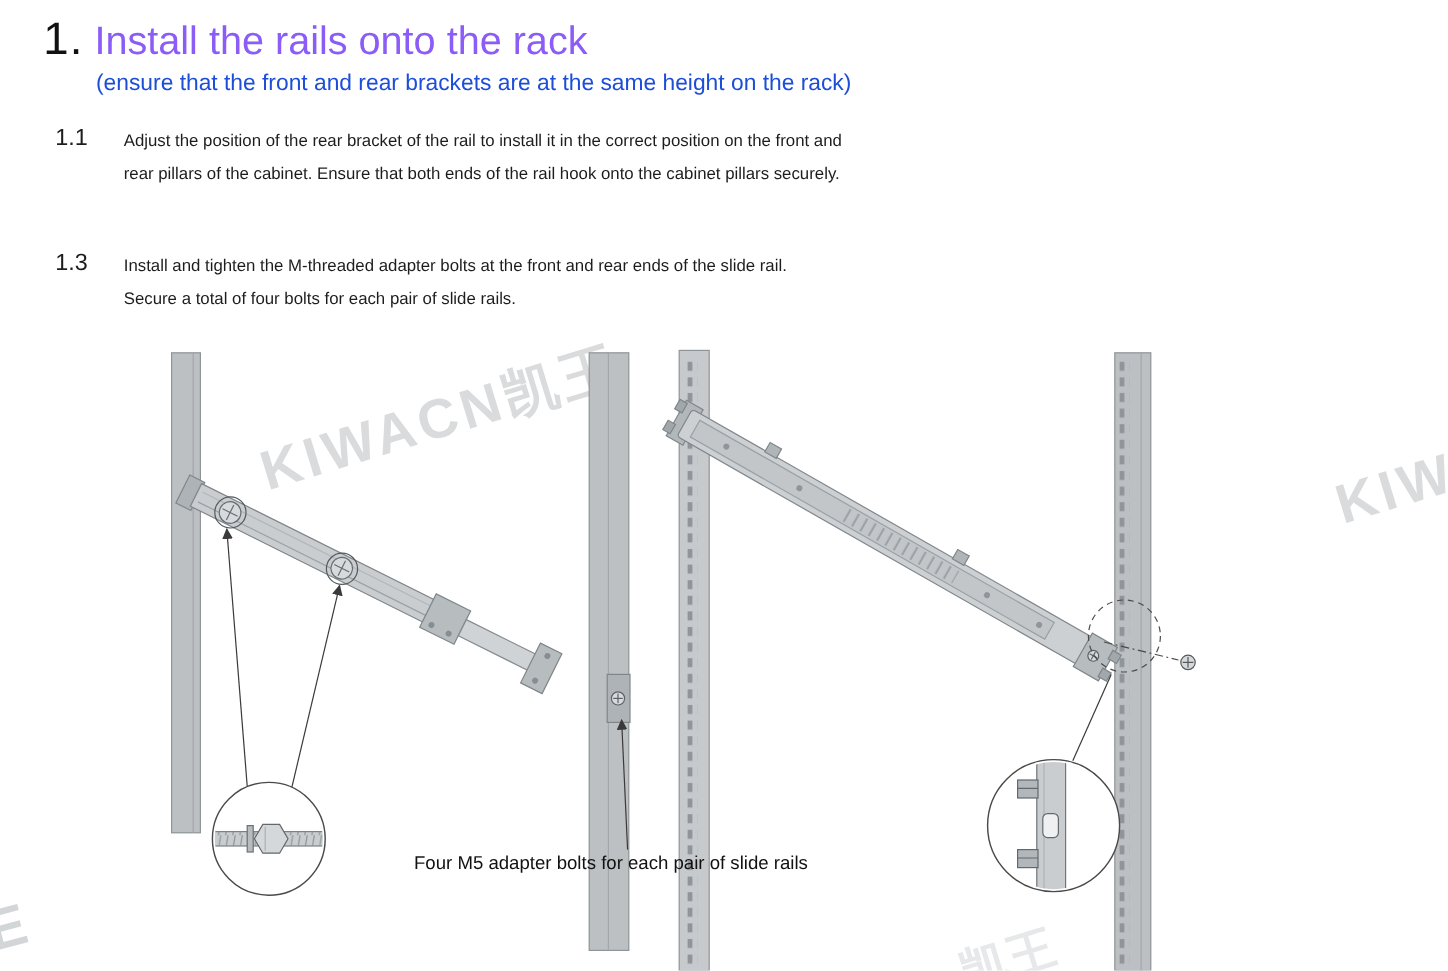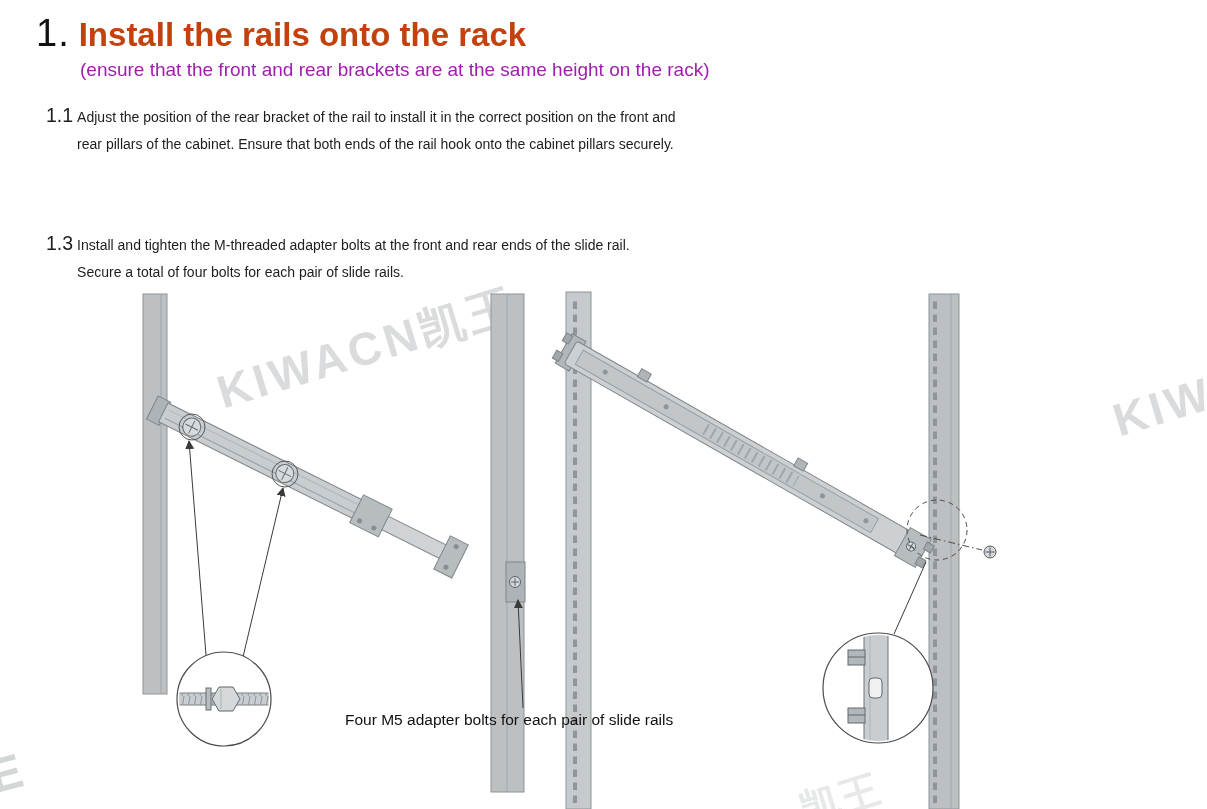--- a/index.html
+++ b/index.html
@@ -15,30 +15,30 @@
     pointer-events:none;user-select:none;
   }
   .wm-main{left:212px;top:318px;font-size:46px;letter-spacing:4px;transform:rotate(-17deg)}
   .wm-topright{left:1108px;top:346px;font-size:46px;letter-spacing:4px;transform:rotate(-17deg)}
   .wm-bottomleft{left:-10px;top:746px;font-size:48px;transform:rotate(-15deg);color:#d3d6d7}
   .wm-bottomcenter{left:800px;top:772px;font-size:40px;transform:rotate(-17deg);color:#e6e8e9}
 
   
   .title-row{position:absolute;left:36px;top:12px;z-index:2;display:flex;align-items:baseline}
   .title-num{font-size:38px;color:#111;margin-right:9px;letter-spacing:1px}
-  .title-text{font-size:33px;font-weight:bold;color:#c2410c}
-  .subtitle{position:absolute;left:80px;top:59px;z-index:2;font-size:19px;color:#a21caf}
-
-  
-  .step{position:absolute;left:46px;z-index:2;display:flex;gap:4px}
+  .title-text{font-size:33px;font-weight:normal;color:#8b5cf6}
+  .subtitle{position:absolute;left:80px;top:59px;z-index:2;font-size:19px;color:#1d4ed8}
+
+  
+  .step{position:absolute;left:46px;z-index:2;display:flex;gap:30px}
   .step .num{font-size:19.5px;color:#1d1d1d;flex:0 0 auto}
   .step .txt{font-size:14px;line-height:27px;color:#1d1d1d;white-space:pre-line;width:1060px}
   #step-1{top:104px}
   #step-2{top:171px}
-  #step-3{top:232px}
+  #step-3{top:208px}
 
   
   .diagram-svg{position:absolute;left:0;top:0;z-index:1}
 
   
   .caption{position:absolute;z-index:2;font-size:15.5px;font-weight:400;color:#111;white-space:pre-line}
   #cap-bolts{left:345px;top:711px}
   #cap-nut{left:67px;top:744px}
   #cap-hooks{left:705px;top:752px;line-height:21px}
 </style>

